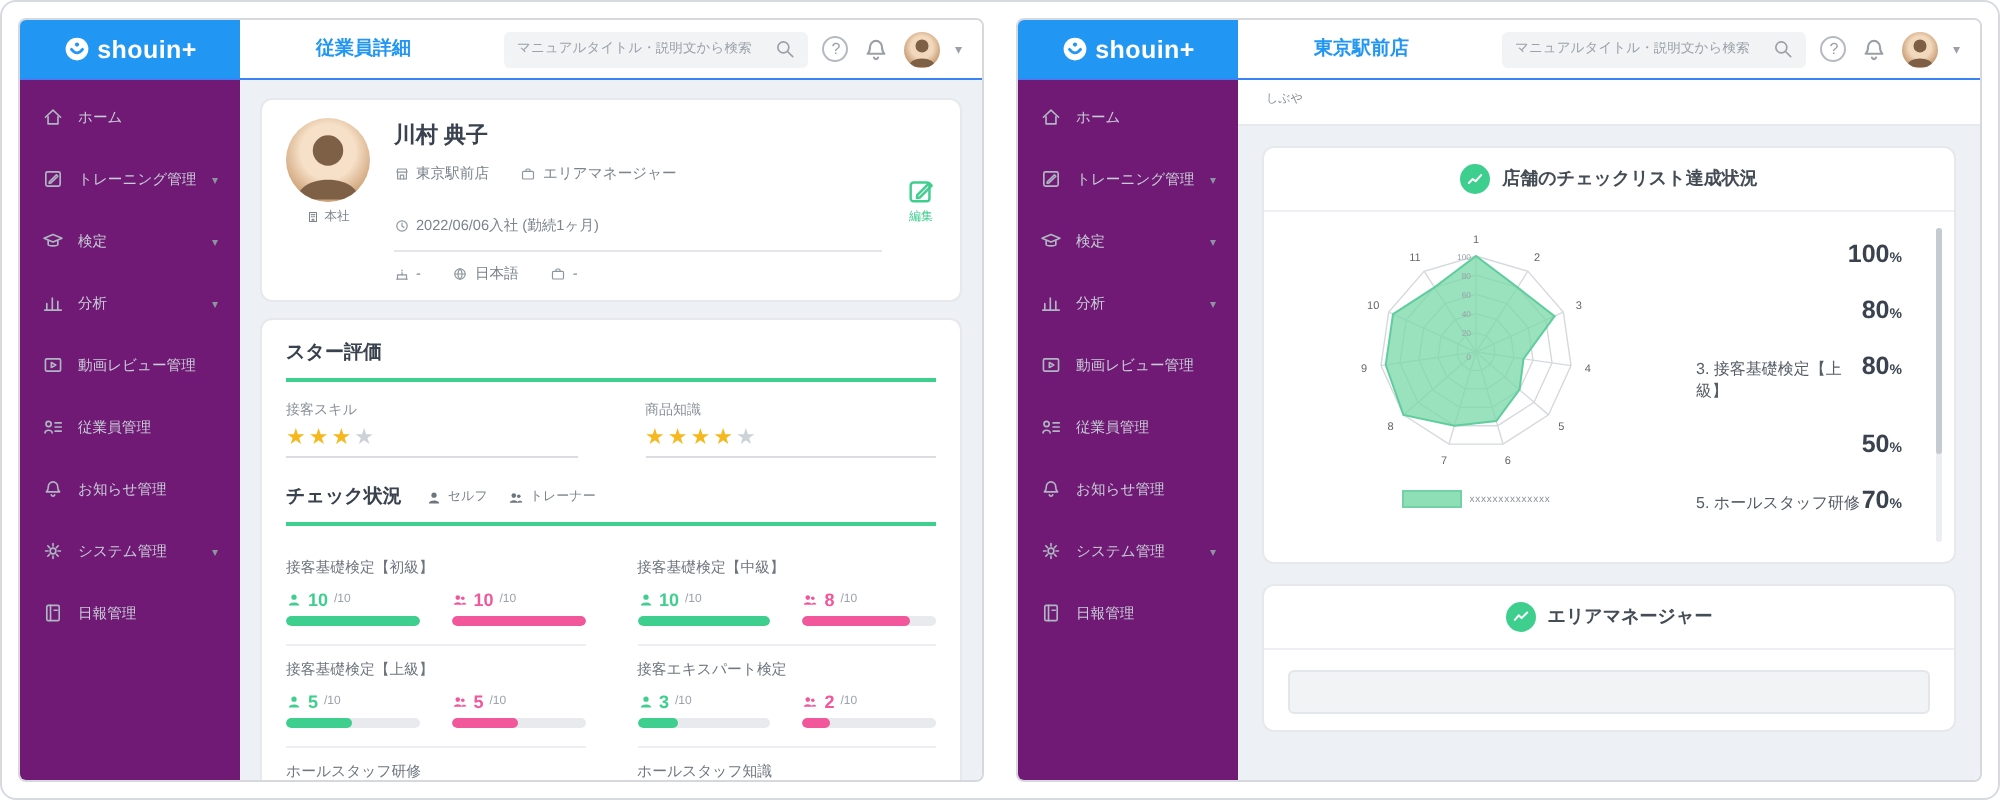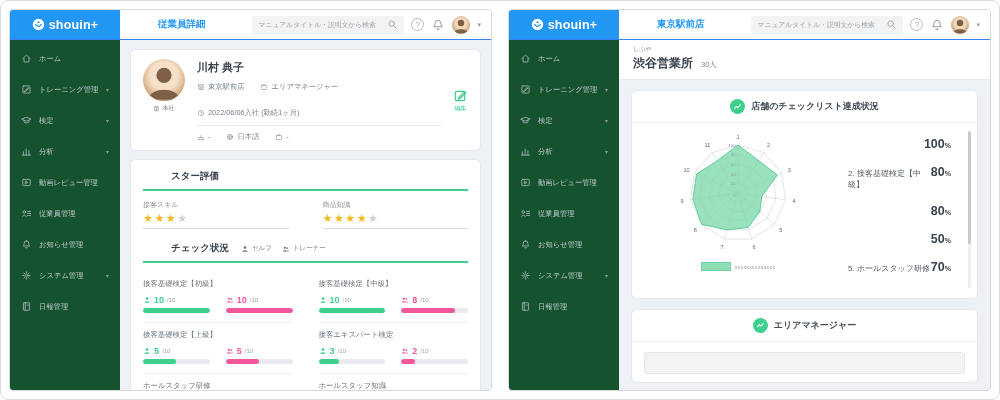--- a/index.html
+++ b/index.html
@@ -22,21 +22,21 @@
   .search input::placeholder { color:#9aa2aa; }
   .hic { width:14px; height:14px; display:flex; align-items:center; justify-content:center; color:#9aa0a6; }
   .qmark { width:13px; height:13px; border:1px solid #b4bac0; border-radius:50%; font-size:8px; color:#9aa0a6;
            display:flex; align-items:center; justify-content:center; }
   .avatar-sm { width:18px; height:18px; border-radius:50%; overflow:hidden;
                background:radial-gradient(circle at 50% 42%, #f2d8bc 0 40%, #c99f78 70%, #8a6847 100%); display:flex; align-items:flex-end; justify-content:center;}
   .chev { color:#9aa0a6; font-size:7px; }
 
   
   .pbody { flex:1; display:flex; overflow:hidden; }
-  .sidebar { width:110px; flex:0 0 110px; background:#14532d; padding-top:3px; overflow:hidden;font-family:Liberation Serif, serif; }
+  .sidebar { width:110px; flex:0 0 110px; background:#701a75; padding-top:3px; overflow:hidden;font-family:Liberation Serif, serif; }
   .snav { display:flex; align-items:center; gap:7px; padding:10px 11px; color:#c7cdd6; font-size:7.3px; cursor:pointer; }
   .snav .ic { width:11px; height:11px; color:#aeb7c2; display:flex; flex:0 0 11px; }
   .snav .chev { margin-left:auto; font-size:6px; color:#8b95a2; }
   .main { flex:1; background:#edf0f4; overflow:hidden; }
 
   svg { display:block; }
   .ic svg { width:100%; height:100%; }
 
   
   .content { padding:9px 10px; }
@@ -50,21 +50,21 @@
   .p-main { flex:1; padding-top:1px; }
   .p-name { font-size:11px; font-weight:bold; color:#39424e; margin-bottom:7px; }
   .meta-row { display:flex; align-items:flex-start; gap:16px; font-size:7.3px; color:#7b838c; flex-wrap:wrap; }
   .meta-row .m { display:flex; align-items:center; gap:3px; }
   .meta-row .ic { width:8px; height:8px; color:#8e969e; display:flex; }
   .p-sep { border-top:1px solid #e3e6ea; margin:7px 0 6px; }
   .edit-btn { display:flex; flex-direction:column; align-items:center; gap:1px; color:#3ecf8e; font-size:6px; cursor:pointer; align-self:center; }
   .edit-btn .ic { width:15px; height:15px; display:flex; }
 
   .bigcard { padding:10px 12px 0; }
-  .sec-title { font-size:9.5px; font-weight:bold; color:#39424e;margin-left:28px; }
+  .sec-title { font-size:9.5px; font-weight:bold; color:#39424e; }
   .underline { border-bottom:2px solid #3ecf8e; margin:6px 0 9px; }
   .stars-row { display:flex; gap:34px; margin-bottom:13px; }
   .star-col { width:150px; }
   .s-label { font-size:7px; color:#8a9199; margin-bottom:2px; }
   .s-stars { font-size:11px; letter-spacing:1.5px; border-bottom:1px solid #d9dde2; padding-bottom:3px; }
   .st { color:#cdd2d8; } .st.f { color:#f5b81e; }
 
   .check-head { display:flex; align-items:center; gap:12px; }
   .legend-i { display:flex; align-items:center; gap:3px; font-size:6.5px; color:#7b838c; }
   .legend-i .ic { width:8px; height:8px; color:#6d757e; display:flex; }
@@ -718,24 +718,20 @@
                 <path d="M6.2 2.5v11M8.8 6h2.3"></path>
               </svg>
             </span>
             <span>日報管理</span>
             <span class="chev"></span>
           </div>
         </aside>
       <main class="main">
         <div class="store-strip">
           <div class="furi">しぶや</div>
-          <div class="store-line">
-            <span class="store-name">渋谷営業所</span>
-            <span class="store-count">30人</span>
-          </div>
         </div>
         <div class="r-wrap">
 
           <div class="card">
             <div class="chead">
               <span class="cicon">
                   <svg viewBox="0 0 16 16">
                     <path d="M2.5 11.5l3.5-3.5 2.5 2 5-5.5" fill="none" stroke="#fff" stroke-width="1.8" stroke-linecap="round" stroke-linejoin="round"></path>
                   </svg>
                 </span>
@@ -784,25 +780,25 @@
                   <span class="lg-label">xxxxxxxxxxxxxx</span>
                 </div>
               </div>
               <div class="plist">
 
                   <div class="plist-item">
                     <span class="pl-val"><span>100</span><span class="pl-unit">%</span></span>
                   </div>
 
                   <div class="plist-item">
-                    <span class="pl-label"><span>2. </span><span>接客基礎検定【中級】</span></span>
                     <span class="pl-val"><span>80</span><span class="pl-unit">%</span></span>
                   </div>
 
                   <div class="plist-item">
+                    <span class="pl-label"><span>3. </span><span>接客基礎検定【上級】</span></span>
                     <span class="pl-val"><span>80</span><span class="pl-unit">%</span></span>
                   </div>
 
                   <div class="plist-item">
                     <span class="pl-val"><span>50</span><span class="pl-unit">%</span></span>
                   </div>
 
                   <div class="plist-item">
                     <span class="pl-label"><span>5. </span><span>ホールスタッフ研修</span></span>
                     <span class="pl-val"><span>70</span><span class="pl-unit">%</span></span>

